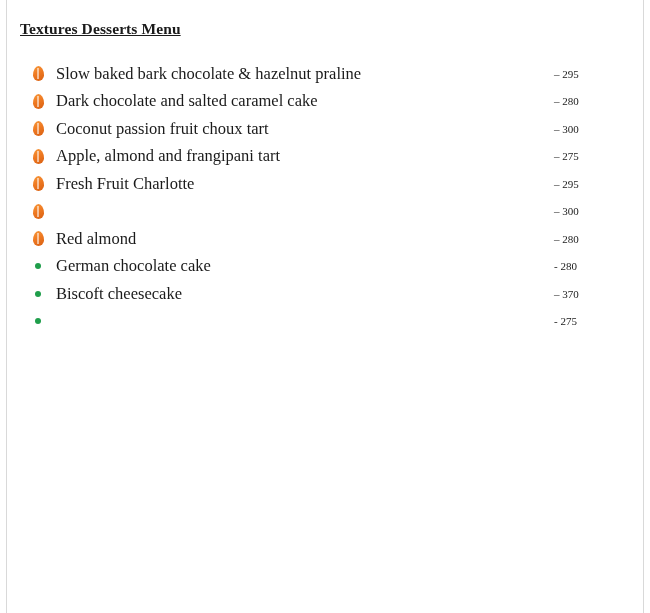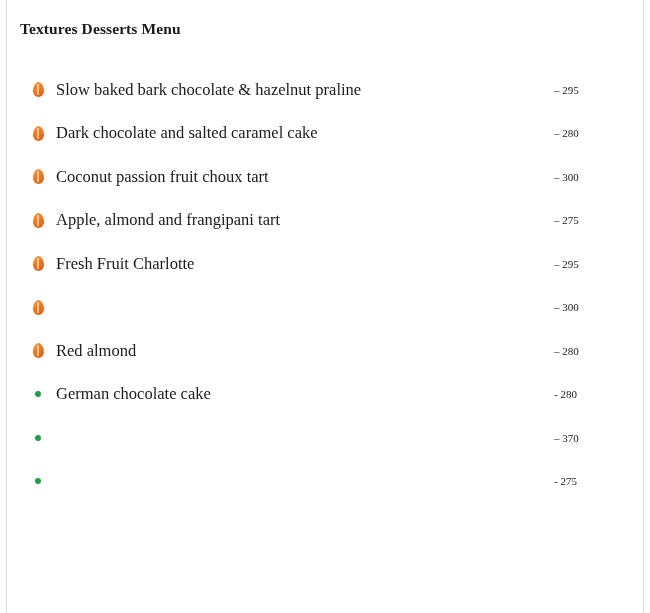--- a/index.html
+++ b/index.html
@@ -39,35 +39,35 @@
     width: 1px;
     height: 613px;
     background: #d9d9d9;
   }
   .menu-title {
     position: absolute;
     left: 20px;
     top: 20px;
     font-size: 15.5px;
     font-weight: bold;
+    text-decoration: underline;
     letter-spacing: 0.1px;
     white-space: nowrap;
   }
   .items {
     position: absolute;
     left: 20px;
     top: 60px;
     width: 600px;
   }
   .item {
     position: relative;
     height: 27.5px;
     display: flex;
     align-items: center;
-    margin-top: 16px;
   }
   .bullet-wrap {
     width: 36px;
     display: flex;
     align-items: center;
     justify-content: center;
     flex: 0 0 36px;
   }
   .bullet-egg {
     display: inline-block;
@@ -177,20 +177,21 @@
           <span class="bullet-dot"></span>
         </span>
       <span class="item-name">German chocolate cake</span>
       <span class="item-price">- 280</span>
     </div>
 
     <div class="item">
       <span class="bullet-wrap">
           <span class="bullet-dot"></span>
         </span>
+      <span class="item-name">Biscoft cheesecake</span>
       <span class="item-price">– 370</span>
     </div>
 
     <div class="item">
       <span class="bullet-wrap">
           <span class="bullet-dot"></span>
         </span>
       <span class="item-price">- 275</span>
     </div>
 

